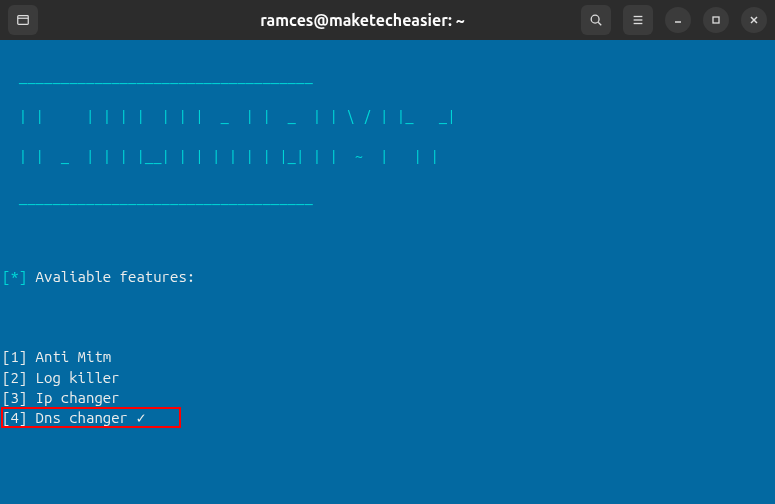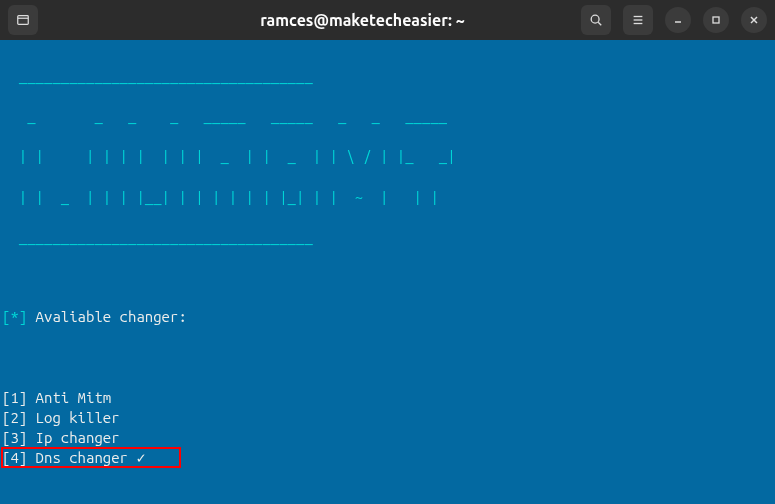--- a/index.html
+++ b/index.html
@@ -142,26 +142,25 @@
       <svg width="10" height="10" viewBox="0 0 10 10">
           <line x1="2" y1="2" x2="8" y2="8" stroke="#ddd" stroke-width="1.5"></line>
           <line x1="8" y1="2" x2="2" y2="8" stroke="#ddd" stroke-width="1.5"></line>
         </svg>
     </div>
   </div>
 </div>
 
 <div class="terminal">
 <div class="line hr-teal">  ___________________________________</div>
-<div class="line ascii-art">   _       _   _    _   _____   _____   _   _   _____ </div>
 <div class="line ascii-art">  | |     | | | |  | | |  _  | |  _  | | \ / | |_   _|</div>
 <div class="line ascii-art">  | |  _  | | | |__| | | | | | | |_| | |  ~  |   | |  </div>
 <div class="line hr-teal">  ___________________________________</div>
 <div class="line"> </div>
-<div class="line"><span class="bracket-teal">[*]</span><span class="feature-text"> Avaliable changer:</span></div>
+<div class="line"><span class="bracket-teal">[*]</span><span class="feature-text"> Avaliable features:</span></div>
 <div class="line"> </div>
 <div id="features-container"><div class="line"><span class="bracket-white">[1]</span><span class="feature-text"> Anti Mitm</span></div><div class="line"><span class="bracket-white">[2]</span><span class="feature-text"> Log killer</span></div><div class="line"><span class="bracket-white">[3]</span><span class="feature-text"> Ip changer</span></div><div class="line"><span class="highlighted-row"><span class="bracket-white">[4]</span><span class="feature-text"> Dns changer </span><span class="checkmark">✓</span><span class="red-box"></span></span></div></div>
 
 
 
 
 
 
 </div>
 

